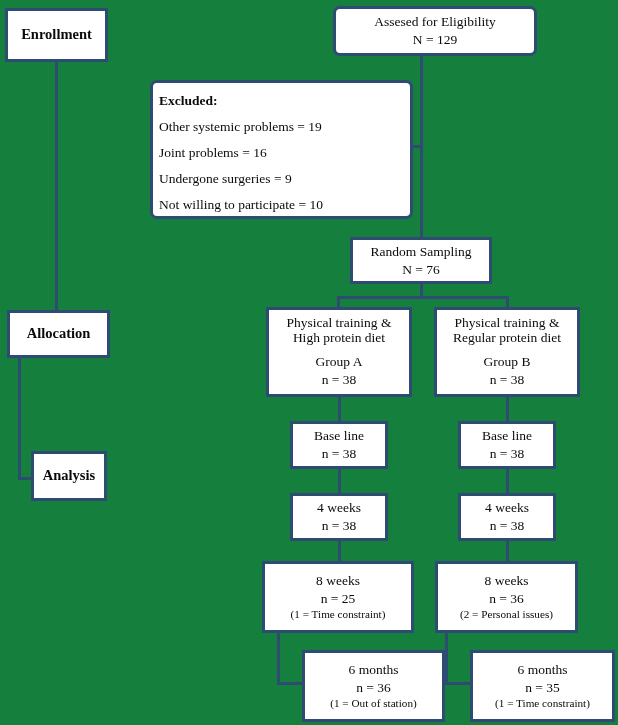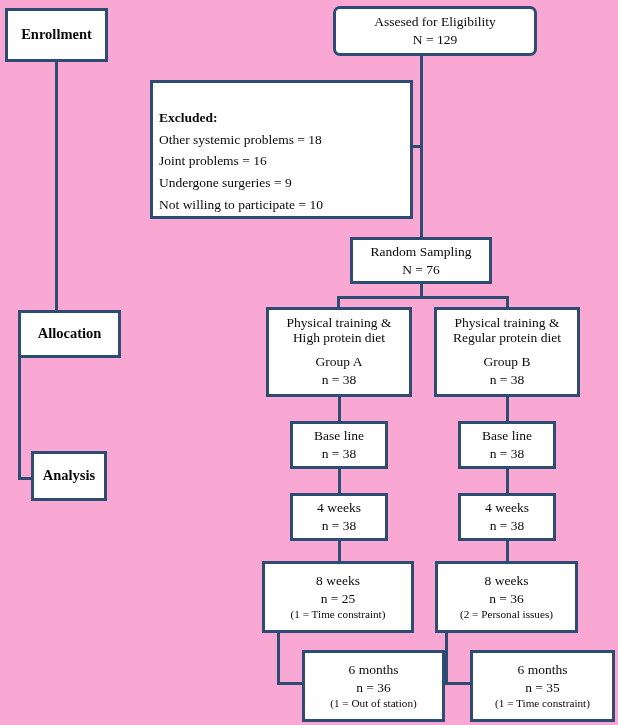--- a/index.html
+++ b/index.html
@@ -5,21 +5,21 @@
 <style>
   html, body {
     margin: 0;
     padding: 0;
     background: #ffffff;
   }
   #canvas {
     position: relative;
     width: 618px;
     height: 725px;
-    background: #f9a8d4;
+    background: #15803d;
     font-family: "Liberation Serif", "DejaVu Serif", serif;
     overflow: hidden;
   }
   .box {
     position: absolute;
     box-sizing: border-box;
     border: 3px solid #2e4b72;
     background: #ffffff;
     display: flex;
     flex-direction: column;
@@ -32,23 +32,24 @@
     z-index: 2;
   }
   .box.stage {
     font-weight: bold;
     font-size: 14.5px;
   }
   .box.left-align {
     align-items: flex-start;
     text-align: left;
     padding-left: 6px;
-    justify-content: flex-end;
+    justify-content: space-between;
     padding-top: 7px;
     line-height: 1.62;
+    border-radius: 7px;
   }
   .box .ln { display: block; white-space: nowrap; }
   .box .ln.bold { font-weight: bold; }
   .box .ln.note { font-size: 11.2px; }
   .box .ln.tight { line-height: 1.12; font-family: Liberation Serif, serif; }
 
   .conn {
     position: absolute;
     background: #2e4b72;
     z-index: 1;
@@ -86,36 +87,36 @@
   <div class="conn v" style="left:506px; top:468px; height:26px;"></div>
   <div class="conn v" style="left:506px; top:540px; height:22px;"></div>
 
   <div class="conn v" style="left:445px; top:631px; height:54px;"></div>
   <div class="conn h" style="left:445px; top:682px; width:28px;"></div>
 
   <div class="box stage" style="left:5px; top:8px; width:103px; height:54px;">
     <span class="ln">Enrollment</span>
   </div>
 
-  <div class="box stage" style="left:18px; top:310px; width:103px; height:48px;">
+  <div class="box stage" style="left:7px; top:310px; width:103px; height:48px;">
     <span class="ln">Allocation</span>
   </div>
 
   <div class="box stage" style="left:31px; top:451px; width:76px; height:50px;">
     <span class="ln">Analysis</span>
   </div>
 
   <div class="box" style="left:333px; top:6px; width:204px; height:50px;border-radius:7px;">
     <span class="ln">Assesed for Eligibility</span>
     <span class="ln">N = 129</span>
   </div>
 
   <div class="box left-align" style="left:150px; top:80px; width:263px; height:139px;">
     <span class="ln bold">Excluded:</span>
-    <span class="ln">Other systemic problems = 18</span>
+    <span class="ln">Other systemic problems = 19</span>
     <span class="ln">Joint problems = 16</span>
     <span class="ln">Undergone surgeries = 9</span>
     <span class="ln">Not willing to participate = 10</span>
   </div>
 
   <div class="box" style="left:350px; top:237px; width:142px; height:47px;">
     <span class="ln">Random Sampling</span>
     <span class="ln">N = 76</span>
   </div>
 

